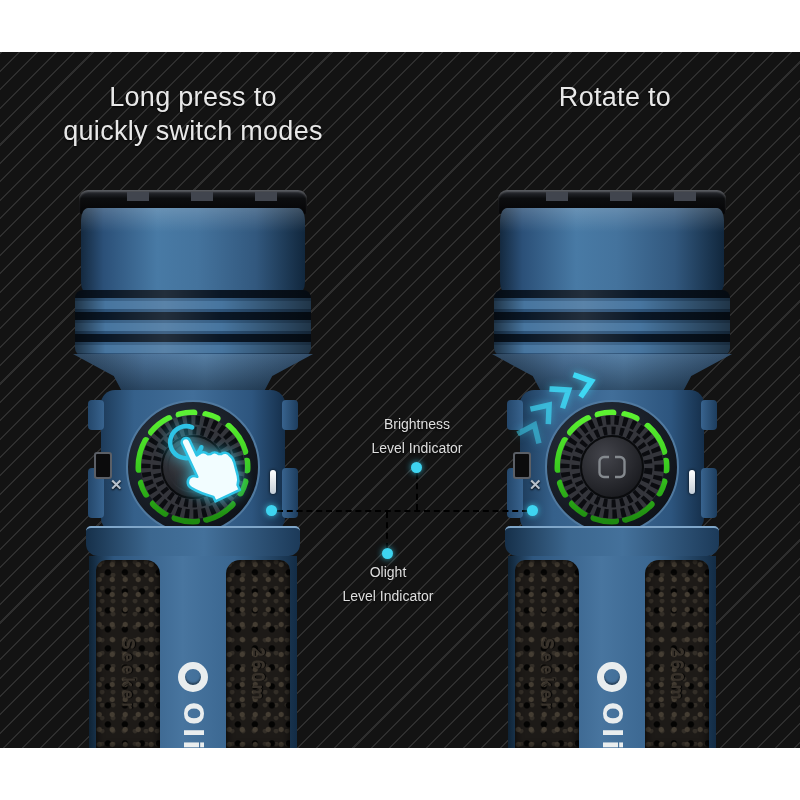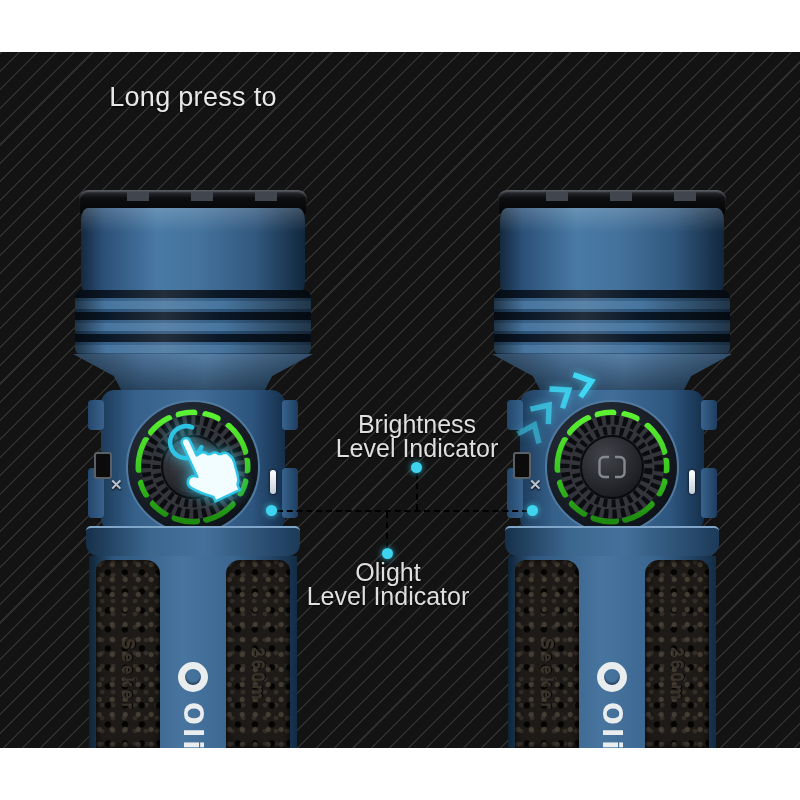--- a/index.html
+++ b/index.html
@@ -82,34 +82,36 @@
   .conn{position:absolute;border-color:var(--accent-cyan,#3ed4f0)}
   .conn.ch{top:458px;left:277px;width:251px;border-top:2px dashed}
   .conn.cv1{left:416px;top:421px;height:37px;border-left:2px dashed}
   .conn.cv2{left:386px;top:460px;height:37px;border-left:2px dashed}
   .cdot{position:absolute;width:11px;height:11px;border-radius:50%;
     background:var(--accent-cyan,#3ed4f0);box-shadow:0 0 6px rgba(62,212,240,.8)}
   .cdot.d-left{left:266px;top:453px}
   .cdot.d-right{left:527px;top:453px}
   .cdot.d-bright{left:411px;top:410px}
   .cdot.d-batt{left:382px;top:496px}
-  .ann{position:absolute;text-align:center;color:#dfdfdf;font-size:25px;line-height:24px;
+  .ann{position:absolute;text-align:center;color:#dfdfdf;font-size:14px;line-height:24px;
     text-shadow:0 1px 2px rgba(0,0,0,.8)}
   .ann.a-bright{left:317px;top:360px;width:200px}
   .ann.a-batt{left:288px;top:508px;width:200px}
 </style>
 </head>
 <body>
 
 <div class="photo">
 
   <div class="headline hl-left">
     <div>Long press to</div>
+    <div>quickly switch modes</div>
   </div>
   <div class="headline hl-right">
+    <div>Rotate to</div>
   </div>
 
   <div class="fl fl-left">
     <div class="bezel"></div>
     <div class="head"></div>
     <div class="fins"></div>
     <div class="skirt"></div>
     <div class="housing">
       <div class="tab tl tt"></div>
       <div class="tab tl tb"></div>

